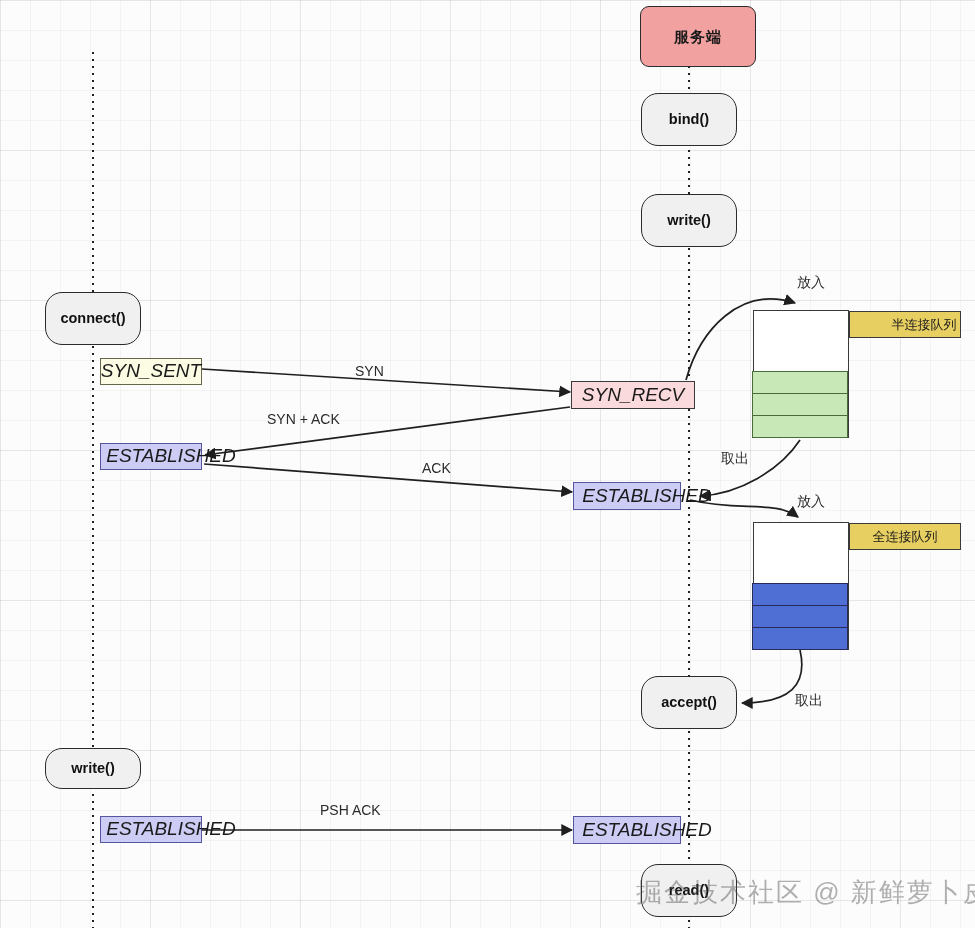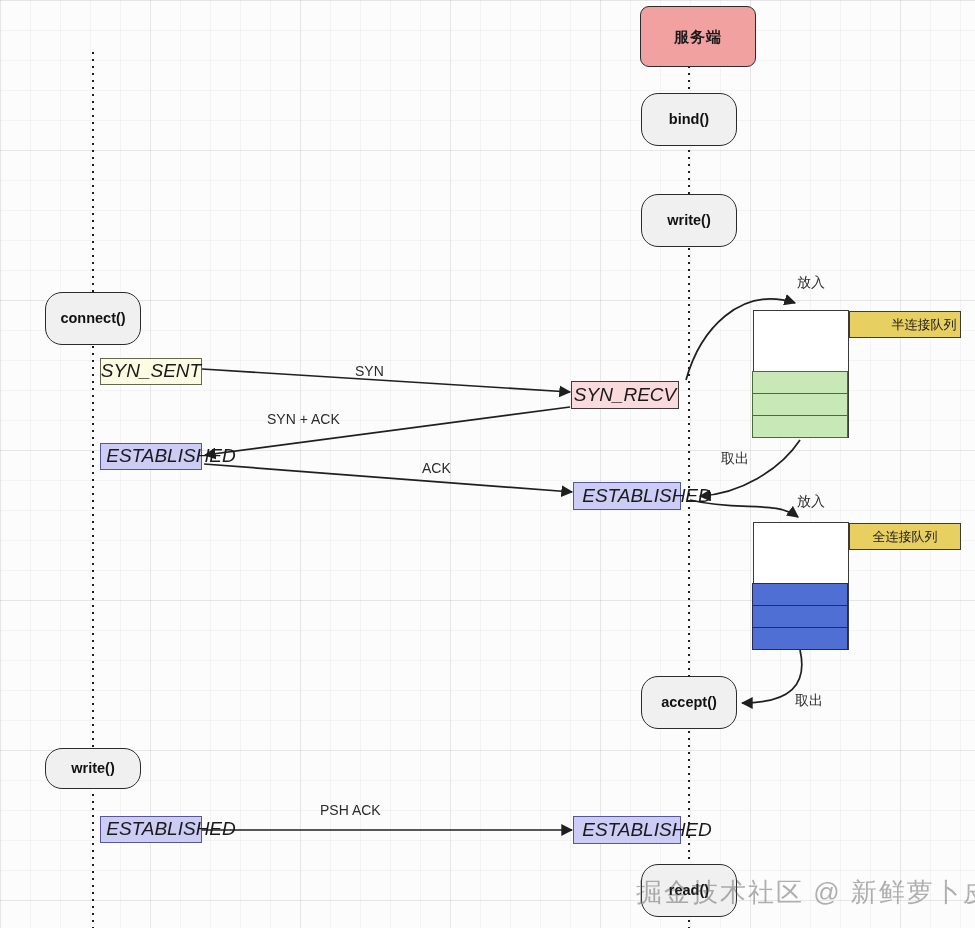--- a/index.html
+++ b/index.html
@@ -202,21 +202,21 @@
   </div>
 
   <div class="node state state-established" style="left:100px; top:443px; width:102px; height:27px;">
     <span>ESTABLISHED</span>
   </div>
 
   <div class="node state state-established" style="left:100px; top:816px; width:102px; height:27px;">
     <span>ESTABLISHED</span>
   </div>
 
-  <div class="node state state-syn-recv" style="left:571px; top:381px; width:108px; height:28px;">
+  <div class="node state state-syn-recv" style="left:571px; top:381px; width:124px; height:28px;">
     <span>SYN_RECV</span>
   </div>
 
   <div class="node state state-established" style="left:573px; top:482px; width:108px; height:28px;">
     <span>ESTABLISHED</span>
   </div>
 
   <div class="node state state-established" style="left:573px; top:816px; width:108px; height:28px;">
     <span>ESTABLISHED</span>
   </div>

